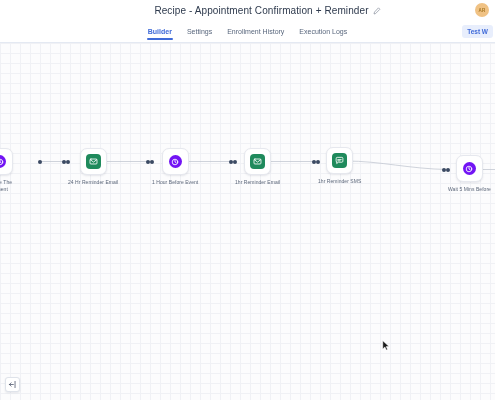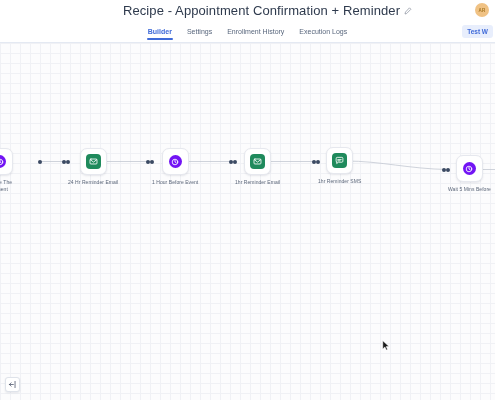--- a/index.html
+++ b/index.html
@@ -12,21 +12,21 @@
   #app { position: relative; width: 495px; height: 400px; }
 
   
   .topbar {
     position: absolute; left: 0; top: 0; width: 495px; height: 21px;
     background: #ffffff;
     display: flex; align-items: center; justify-content: center;
   }
   .title-wrap { display: flex; align-items: center; gap: 4px; }
   .title {
-    font-size: 13px; color: #2e3a4d; letter-spacing: 0.1px; white-space: nowrap; margin-left: 40px;
+    font-size: 10px; color: #2e3a4d; letter-spacing: 0.1px; white-space: nowrap; margin-left: 40px;
   }
   .pencil-icon { width: 8px; height: 8px; display: block; opacity: .75; }
   .avatar {
     position: absolute; right: 6px; top: 3px;
     width: 14px; height: 14px; border-radius: 50%;
     background: #f0c284;
     display: flex; align-items: center; justify-content: center;
     font-size: 4.5px; color: #a3741f; font-weight: bold; letter-spacing: .2px;
   }
 

